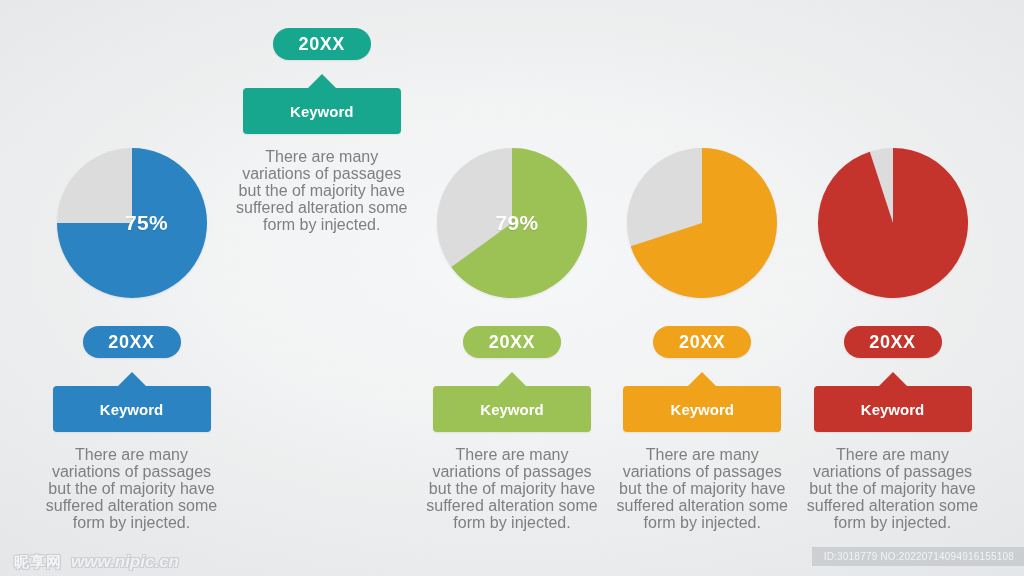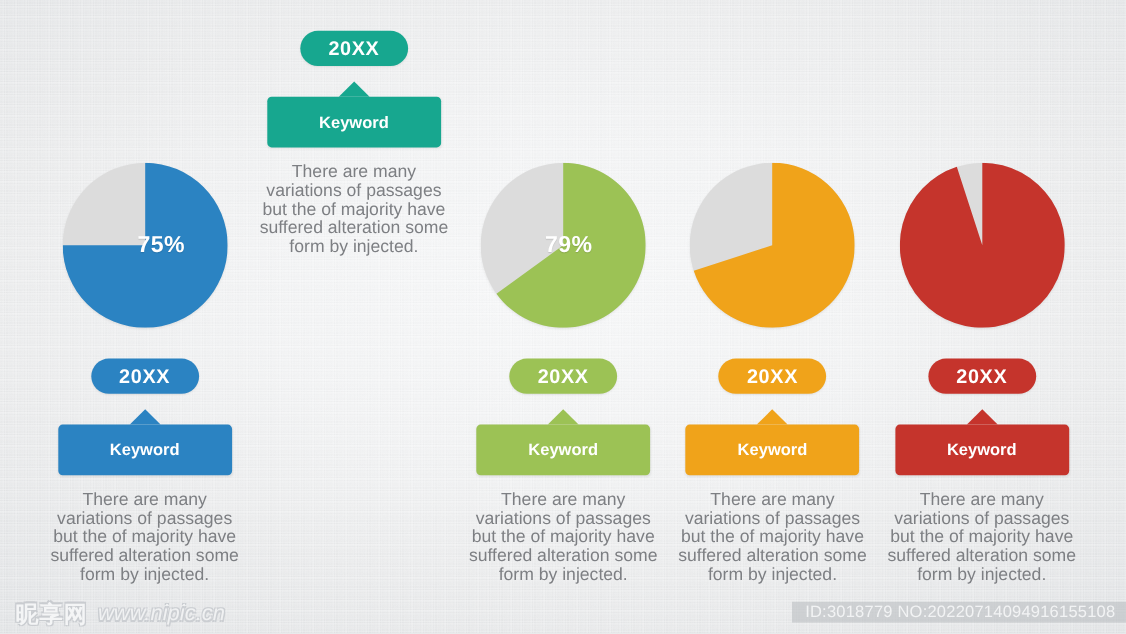--- a/index.html
+++ b/index.html
@@ -157,53 +157,53 @@
   }
   #watermark {
     position: absolute;
     left: 14px;
     bottom: 4px;
     display: flex;
     align-items: center;
     gap: 9px;
   }
   #wm-logo {
-    font-size: 21px;
+    font-size: 15px;
     font-weight: bold;
     letter-spacing: 1px;
     color: #f4f5f6;
     text-shadow:
       1px 1px 0 #c9ccd0,
       -1px -1px 0 #c9ccd0,
       1px -1px 0 #c9ccd0,
       -1px 1px 0 #c9ccd0;
     font-family: "DejaVu Sans", sans-serif;
   }
   #wm-url {
-    font-size: 20px;
+    font-size: 17px;
     font-style: italic;
-    font-weight: normal;
+    font-weight: bold;
     color: #f0f1f2;
     text-shadow:
       1px 1px 0 #cbced2,
       -1px -1px 0 #cbced2,
       1px -1px 0 #cbced2,
       -1px 1px 0 #cbced2;
   }
   #idbar {
     position: absolute;
     right: 0;
     bottom: 10px;
     height: 19px;
     padding: 0 10px 0 12px;
     display: flex;
     align-items: center;
     background: rgba(182,186,190,.55);
     color: #f2f3f4;
-    font-size: 15px;
+    font-size: 10px;
     letter-spacing: .2px;
   }
 </style>
 </head>
 <body>
 
 <div id="stage">
 
   <div id="columns">
 

